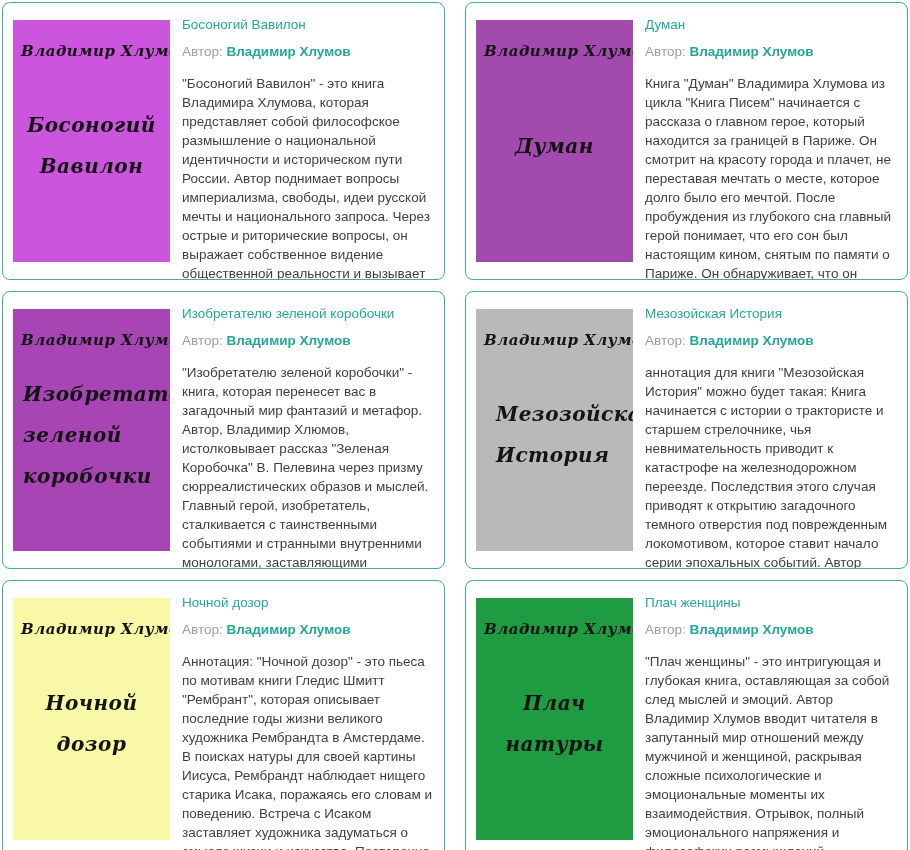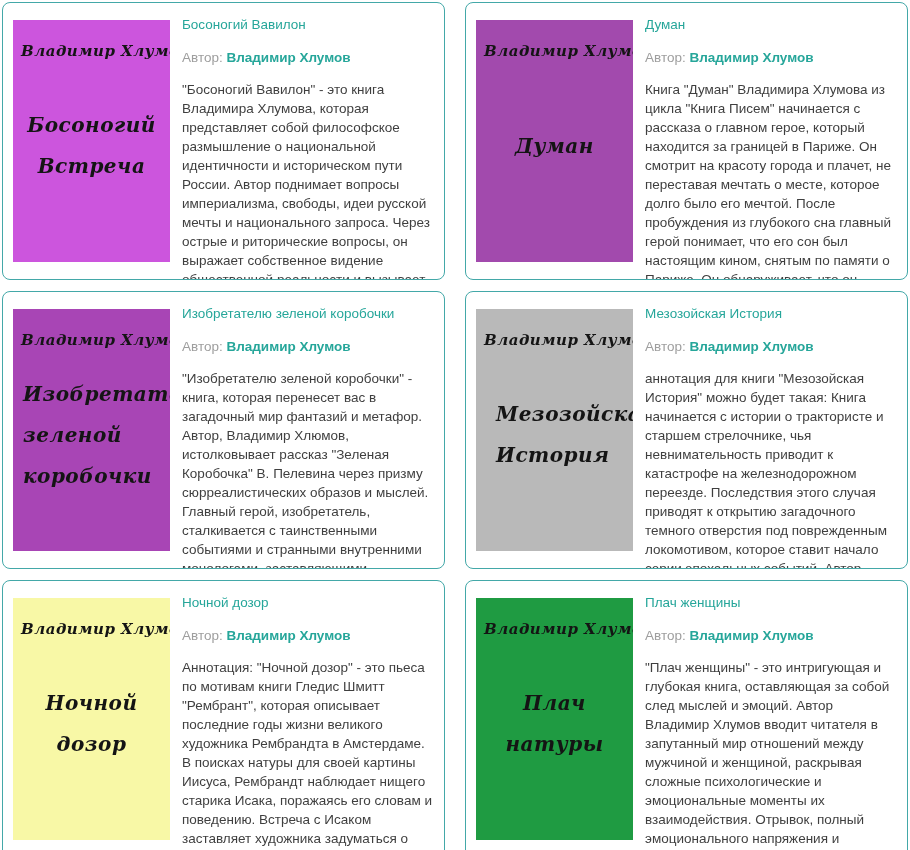--- a/index.html
+++ b/index.html
@@ -82,21 +82,21 @@
     color: #26a69a;
     font-size: 13.5px;
     line-height: 18px;
     text-decoration: none;
     cursor: pointer;
   }
   .author-line {
     font-size: 13.5px;
     line-height: 18px;
     color: #9e9e9e;
-    margin-top: 15px;
+    margin-top: 9px;
   }
   .author-link {
     color: #26a69a;
     font-weight: 700;
     text-decoration: none;
     cursor: pointer;
   }
   .desc {
     margin: 13px 0 0 0;
     font-size: 13.5px;
@@ -107,21 +107,21 @@
 </head>
 <body>
 
 <main class="grid">
 
   <article class="card">
     <div class="cover" style="background-color: rgb(204, 85, 221);">
       <div class="cover-author">Владимир Хлумов</div>
       <div class="cover-title-wrap">
         <div class="cover-title">Босоногий
-Встреча</div>
+Вавилон</div>
       </div>
     </div>
     <div class="info">
       <a class="book-title">Босоногий Вавилон</a>
       <div class="author-line">
         <span>Автор:</span>
         <a class="author-link">Владимир Хлумов</a>
       </div>
       <p class="desc">"Босоногий Вавилон" - это книга Владимира Хлумова, которая представляет собой философское размышление о национальной идентичности и историческом пути России. Автор поднимает вопросы империализма, свободы, идеи русской мечты и национального запроса. Через острые и риторические вопросы, он выражает собственное видение общественной реальности и вызывает читателя задуматься над смыслом принадлежности к данному народу. Книга предлагает анализ современного общества и его ценностей.</p>
     </div>

